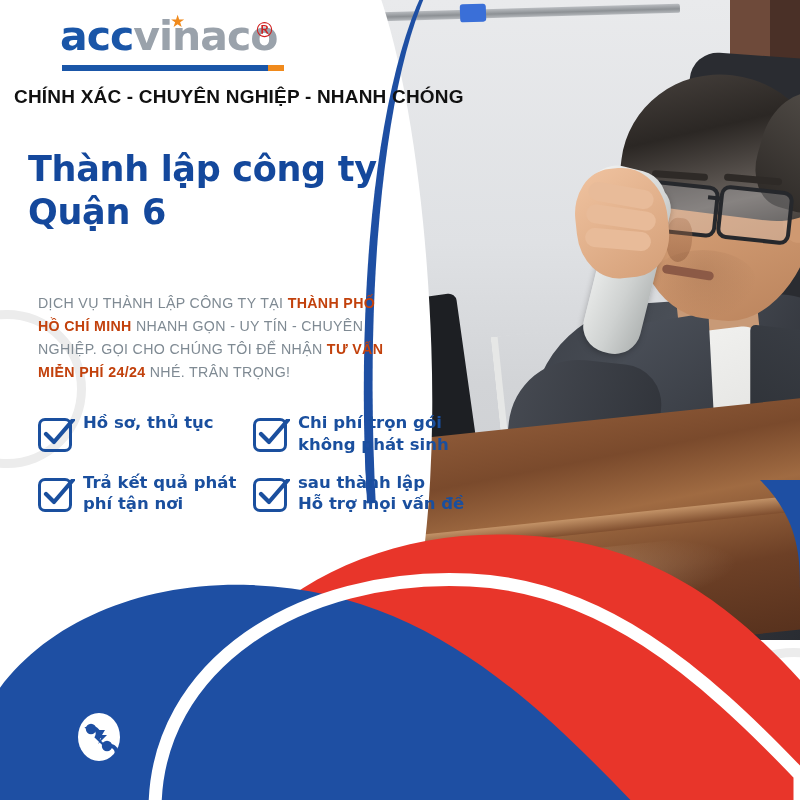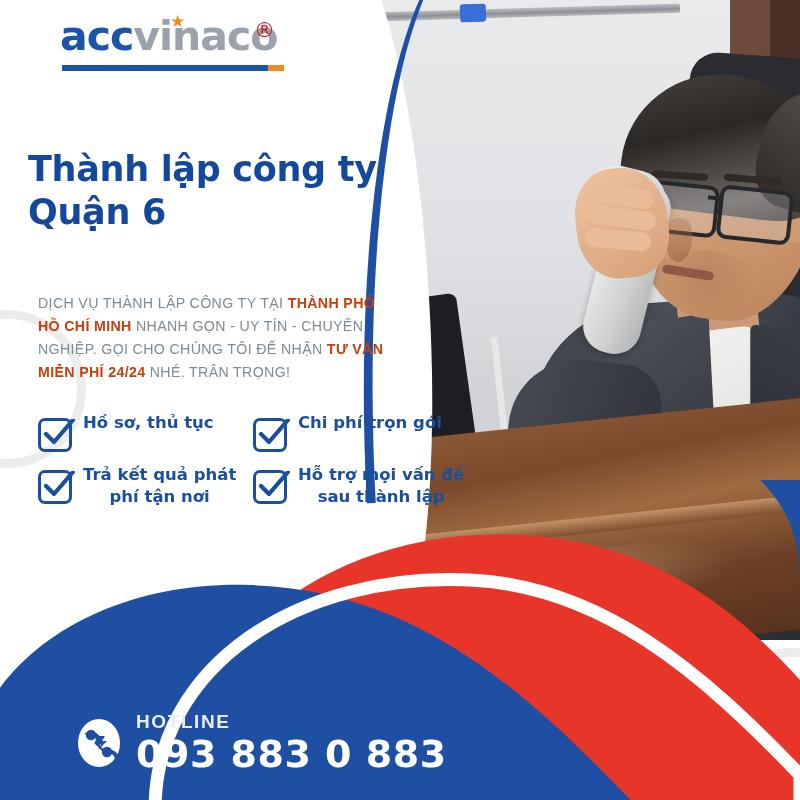--- a/index.html
+++ b/index.html
@@ -122,21 +122,21 @@
   
   .desc{position:absolute;left:38px;top:292px;width:360px;
      font-family:"Liberation Sans",sans-serif;font-size:14.2px;line-height:1.62;
      color:#7f8a93;letter-spacing:.35px;text-transform:uppercase;}
   .hl-red{color:#c2410c;font-weight:bold;}
   .hl-orange{color:#c2410c;font-weight:bold;}
 
   
   .features{position:absolute;left:38px;top:412px;width:460px;}
   .feat-row{display:flex;margin-bottom:16px;}
-  .feat{display:flex;align-items:flex-start;width:215px;text-align:center;}
+  .feat{display:flex;align-items:flex-start;width:215px;}
   .chk{position:relative;width:34px;height:34px;flex:0 0 34px;margin-top:2px;margin-right:11px;}
   .chk-box{position:absolute;left:0;top:4px;width:28px;height:28px;border:3.5px solid #1a4f9e;border-radius:7px;}
   .chk-mark{position:absolute;left:3px;top:5px;width:34px;height:28px;}
   .feat-txt{color:#1a4f9e;font-family:"DejaVu Sans",sans-serif;font-weight:bold;font-size:16.5px;line-height:1.32;}
   .feat-txt span{display:block;}
 
   
   .hotline{position:absolute;left:76px;top:712px;display:flex;align-items:center;}
   .hot-icon{width:46px;height:50px;flex:0 0 46px;margin-right:14px;}
   .hot-label{color:#e8eef8;font-family:"Liberation Sans",sans-serif;font-weight:bold;
@@ -208,20 +208,21 @@
     <div class="logo">
       <div class="logo-text">
         <span class="logo-acc">acc</span><span class="logo-vinaco">vinaco</span>
       </div>
       <div class="logo-star">★</div>
       <div class="logo-reg">®</div>
       <div class="logo-bar"></div>
       <div class="logo-bar-tip"></div>
     </div>
 
+    <div class="tagline">CHÍNH XÁC - CHUYÊN NGHIỆP - NHANH CHÓNG</div>
 
     <div class="headline">
       <span>Thành lập công ty</span>
       <span>Quận 6</span>
     </div>
 
     <div class="desc">
       <span>DỊCH VỤ THÀNH LẬP CÔNG TY TẠI </span><span class="hl-red">THÀNH PHỐ</span>
       <span class="hl-orange">HỒ CHÍ MINH</span><span> NHANH GỌN - UY TÍN - CHUYÊN NGHIỆP. GỌI CHO CHÚNG TÔI ĐỂ NHẬN </span><span class="hl-red">TƯ VẤN MIỄN PHÍ 24/24</span><span> NHÉ. TRÂN TRỌNG!</span>
     </div>
@@ -242,20 +243,21 @@
         </div>
         <div class="feat">
           <div class="chk">
             <div class="chk-box"></div>
             <svg class="chk-mark" viewBox="0 0 34 28">
                 <path d="M5 15 L13 23 L32 1" fill="none" stroke="#1a4f9e" stroke-width="4.2" stroke-linecap="round" stroke-linejoin="round"></path>
               </svg>
           </div>
           <div class="feat-txt">
             <span>Chi phí trọn gói</span>
+            <span>không phát sinh</span>
           </div>
         </div>
       </div>
 
       <div class="feat-row">
         <div class="feat">
           <div class="chk">
             <div class="chk-box"></div>
             <svg class="chk-mark" viewBox="0 0 34 28">
                 <path d="M5 15 L13 23 L32 1" fill="none" stroke="#1a4f9e" stroke-width="4.2" stroke-linecap="round" stroke-linejoin="round"></path>
@@ -267,36 +269,32 @@
           </div>
         </div>
         <div class="feat">
           <div class="chk">
             <div class="chk-box"></div>
             <svg class="chk-mark" viewBox="0 0 34 28">
                 <path d="M5 15 L13 23 L32 1" fill="none" stroke="#1a4f9e" stroke-width="4.2" stroke-linecap="round" stroke-linejoin="round"></path>
               </svg>
           </div>
           <div class="feat-txt">
+            <span>sau thành lập</span>
             <span>Hỗ trợ mọi vấn đề</span>
-            <span>sau thành lập</span>
           </div>
         </div>
       </div>
 
     </div>
   </div>
 
   <div class="hotline">
     <svg class="hot-icon" viewBox="0 0 46 50">
       <ellipse cx="23" cy="25" rx="21" ry="24" fill="#ffffff"></ellipse>
       <path d="M16 14 c5 0 9 4 9 9 0 1.6-.5 3.1-1.3 4.4 l5.6 5.6 c1.3-.8 2.8-1.3 4.4-1.3 5 0 9 4 9 9 0 2.5-1 4.7-2.6 6.3 l-2.8-2.8 c.9-.9 1.4-2.1 1.4-3.5 0-2.8-2.2-5-5-5 -1.4 0-2.6.5-3.5 1.4 l-11.9-11.9 c.9-.9 1.4-2.1 1.4-3.5 0-2.8-2.2-5-5-5 -1.4 0-2.6.5-3.5 1.4 l-2.8-2.8 C10.3 15 12.5 14 15 14 Z" fill="#1E4FA3"></path>
       <circle cx="15" cy="17" r="5.2" fill="#1E4FA3"></circle>
       <circle cx="31" cy="34" r="5.2" fill="#1E4FA3"></circle>
       <path d="M21 18 l8 0 -3 5 5 0 -9 9 3-6 -6 0 Z" fill="#1E4FA3"></path>
     </svg>
-    <div>
-      <div class="hot-label">HOTLINE</div>
-      <div class="hot-number">093 883 0 883</div>
-    </div>
   </div>
 
 </div>
 
 </body></html>

